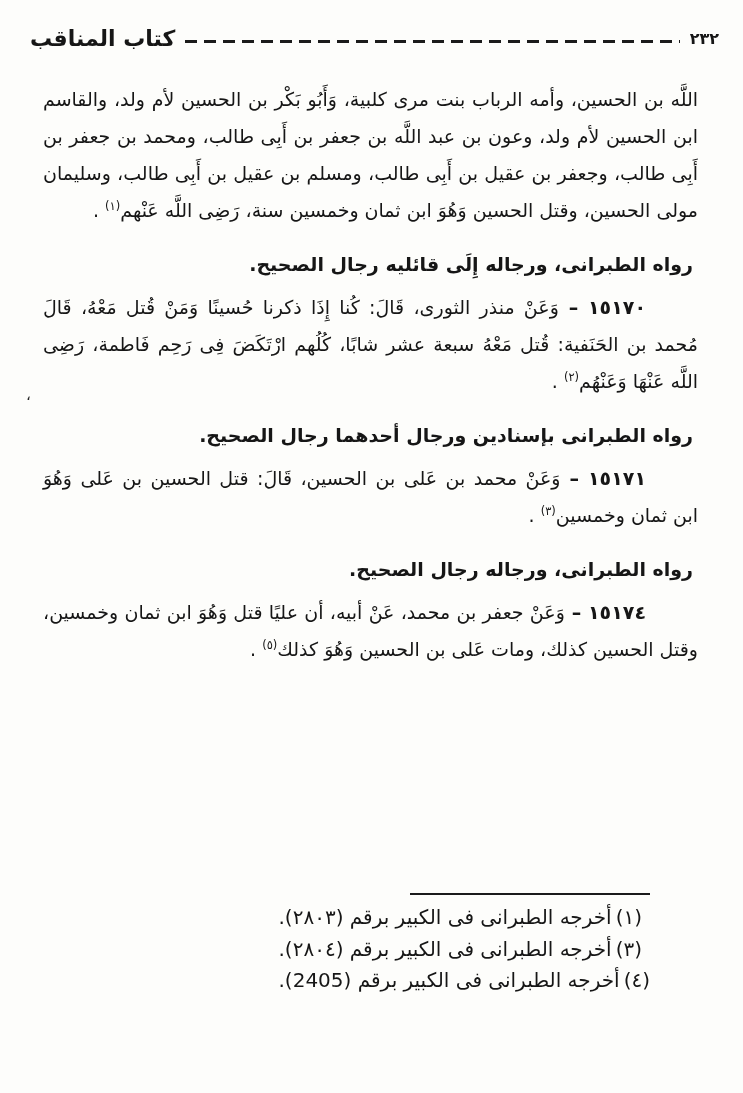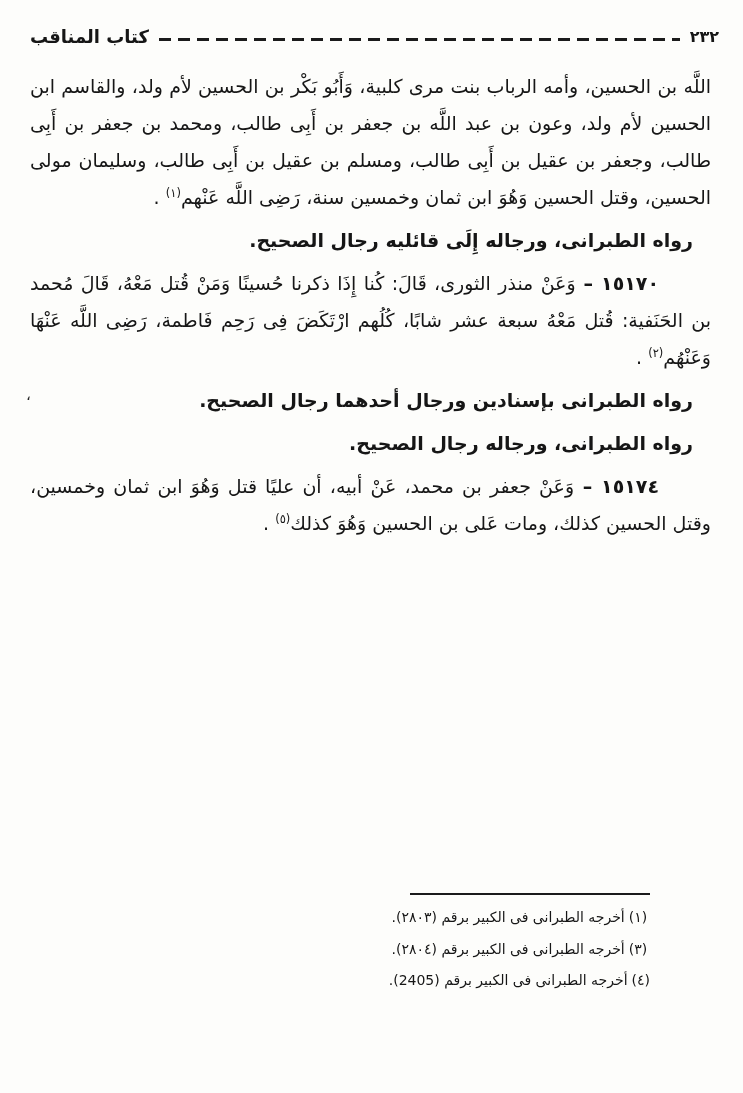--- a/index.html
+++ b/index.html
@@ -15,39 +15,39 @@
   
   .header {
     position:absolute; top:26px; right:24px; left:30px;
     display:flex; direction:rtl; align-items:center; gap:10px;
   }
   .page-num { font-weight:bold; font-size:16px; letter-spacing:3px; white-space:nowrap; }
   .header-rule {
     flex:1; height:3px; align-self:center; margin-top:6px;
     background:repeating-linear-gradient(to right,#1b1b1b 0 12px,transparent 12px 19px);
   }
-  .book-title { font-weight:bold; font-size:18px; white-space:nowrap; }
+  .book-title { font-weight:bold; font-size:22px; white-space:nowrap; }
   
   .body {
     position:absolute; top:64px; right:28px; left:26px; bottom:200px;
     direction:rtl; text-align:justify;
     font-size:19px; line-height:37px;
   }
-  p.para { margin:4px; padding:0; }
+  p.para { margin:17px; padding:0; }
   p.para.continuation { text-indent:0; }
   p.para.hadith  { text-indent:52px; margin-top:5px; }
   p.para.comment { text-indent:22px; margin:6px 0; font-weight:bold; }
   .hnum  { font-weight:bold; letter-spacing:1px; }
   .hdash { font-weight:bold; }
   sup.fnm { font-size:11.5px; line-height:0; vertical-align:super; }
   
   .footnotes {
     position:absolute; top:893px; right:93px;
-    direction:rtl; text-align:center;
-    font-size:14px; line-height:31.5px;
+    direction:rtl; text-align:left;
+    font-size:20px; line-height:31.5px;
   }
   .fn-sep { width:240px; border-top:2px solid #1b1b1b; margin:0 0 7px 0; }
   .fn-line { white-space:nowrap; }
   .fn-num { margin-left:4px; }
   
   .artifact { position:absolute; left:26px; top:386px; font-size:15px; color:#222; }
 </style>
 </head>
 <body>
 
@@ -57,20 +57,21 @@
     <span class="page-num">٢٣٢</span>
     <span class="header-rule"></span>
     <span class="book-title">كتاب المناقب</span>
   </div>
 
   <div class="body" id="body-content">
       <p class="para continuation"><span>اللَّه بن الحسين، وأمه الرباب بنت مرى كلبية، وَأَبُو بَكْر بن الحسين لأم ولد، والقاسم ابن الحسين لأم ولد، وعون بن عبد اللَّه بن جعفر بن أَبِى طالب، ومحمد بن جعفر بن أَبِى طالب، وجعفر بن عقيل بن أَبِى طالب، ومسلم بن عقيل بن أَبِى طالب، وسليمان مولى الحسين، وقتل الحسين وَهُوَ ابن ثمان وخمسين سنة، رَضِى اللَّه عَنْهم</span><sup class="fnm">(١)</sup><span> .</span></p>
       <p class="para comment"><span>رواه الطبرانى، ورجاله إِلَى قائليه رجال الصحيح.</span></p>
       <p class="para hadith"><span class="hnum">١٥١٧٠</span><span class="hdash"> – </span><span>وَعَنْ منذر الثورى، قَالَ: كُنا إِذَا ذكرنا حُسينًا وَمَنْ قُتل مَعْهُ، قَالَ مُحمد بن الحَنَفية: قُتل مَعْهُ سبعة عشر شابًا، كُلُهم ارْتَكَضَ فِى رَحِم فَاطمة، رَضِى اللَّه عَنْهَا وَعَنْهُم</span><sup class="fnm">(٢)</sup><span> .</span></p>
       <p class="para comment"><span>رواه الطبرانى بإسنادين ورجال أحدهما رجال الصحيح.</span></p>
+      <p class="para hadith"><span class="hnum">١٥١٧١</span><span class="hdash"> – </span><span>وَعَنْ محمد بن عَلى بن الحسين، قَالَ: قتل الحسين بن عَلى وَهُوَ ابن ثمان وخمسين</span><sup class="fnm">(٣)</sup><span> .</span></p>
       <p class="para comment"><span>رواه الطبرانى، ورجاله رجال الصحيح.</span></p>
       <p class="para hadith"><span class="hnum">١٥١٧٤</span><span class="hdash"> – </span><span>وَعَنْ جعفر بن محمد، عَنْ أبيه، أن عليًا قتل وَهُوَ ابن ثمان وخمسين، وقتل الحسين كذلك، ومات عَلى بن الحسين وَهُوَ كذلك</span><sup class="fnm">(٥)</sup><span> .</span></p>
     </div>
 
   <span class="artifact">،</span>
 
   <div class="footnotes">
     <div class="fn-sep"></div>
     <div id="fn-list">
         <div class="fn-line"><span class="fn-num">(١)</span><span class="fn-text">أخرجه الطبرانى فى الكبير برقم (٢٨٠٣).</span></div>

